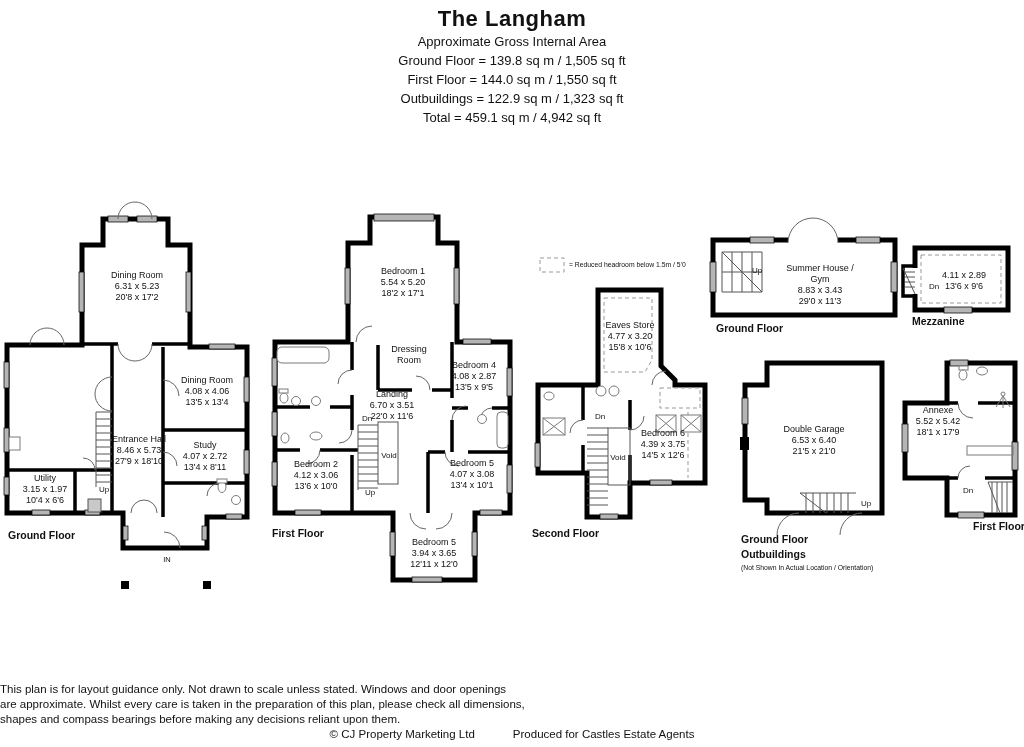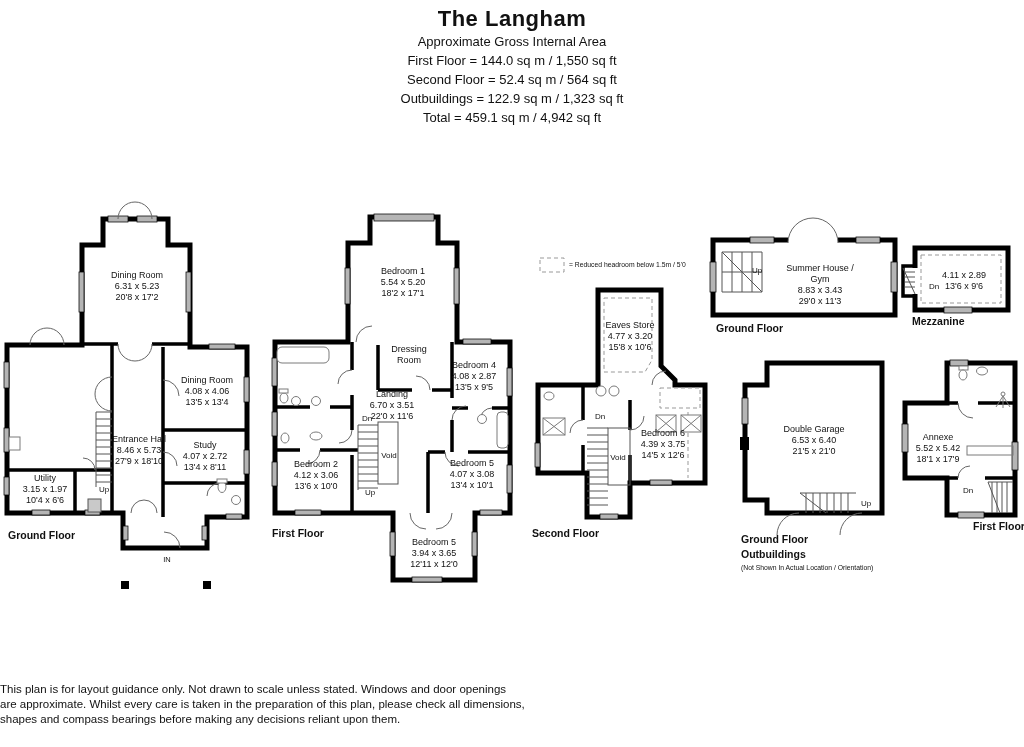--- a/index.html
+++ b/index.html
@@ -200,22 +200,22 @@
         <circle class="fixs" cx="1003" cy="394" r="2"></circle>
         <path class="fixl" d="M1003,396 L996,407 M1003,396 L1003,408 M1003,396 L1010,407"></path>
         <rect class="fixl" x="967" y="446" width="46" height="9"></rect>
       </g>
     </g>
   </svg>
 
   <div id="header">
     <div id="title">The Langham</div>
     <div class="area-line">Approximate Gross Internal Area</div>
+    <div class="area-line">Ground Floor = 139.8 sq m / 1,505 sq ft</div>
     <div class="area-line">First Floor = 144.0 sq m / 1,550 sq ft</div>
-    <div class="area-line">Second Floor = 52.4 sq m / 564 sq ft</div>
     <div class="area-line">Outbuildings = 122.9 sq m / 1,323 sq ft</div>
     <div class="area-line">Total = 459.1 sq m / 4,942 sq ft</div>
   </div>
 
   <div class="micro" style="left:569px;top:261px">= Reduced headroom below 1.5m / 5'0</div>
 
   <div class="lbl" style="left:137px;top:286px">
     <div>Dining Room</div>
     <div>6.31 x 5.23</div>
     <div>20'8 x 17'2</div>
@@ -314,27 +314,31 @@
   <div class="lbl" style="left:814px;top:440px">
     <div>Double Garage</div>
     <div>6.53 x 6.40</div>
     <div>21'5 x 21'0</div>
   </div>
   <div class="tiny" style="left:866px;top:503px">Up</div>
   <div class="flabel" style="left:741px;top:533px">Ground Floor</div>
   <div class="flabel" style="left:741px;top:548px">Outbuildings</div>
   <div class="micro" style="left:741px;top:564px">(Not Shown In Actual Location / Orientation)</div>
 
-  <div class="lbl" style="left:938px;top:448px">
+  <div class="lbl" style="left:938px;top:421px">
     <div>Annexe</div>
     <div>5.52 x 5.42</div>
     <div>18'1 x 17'9</div>
   </div>
   <div class="tiny" style="left:968px;top:490px">Dn</div>
   <div class="flabel" style="left:973px;top:520px">First Floor</div>
 
   <div id="footer">
     <div>This plan is for layout guidance only. Not drawn to scale unless stated. Windows and door openings</div>
     <div>are approximate. Whilst every care is taken in the preparation of this plan, please check all dimensions,</div>
     <div>shapes and compass bearings before making any decisions reliant upon them.</div>
+    <div id="footer-credit">
+      <span>© CJ Property Marketing Ltd</span>
+      <span>Produced for Castles Estate Agents</span>
+    </div>
   </div>
 
 </div>
 
 </body></html>

